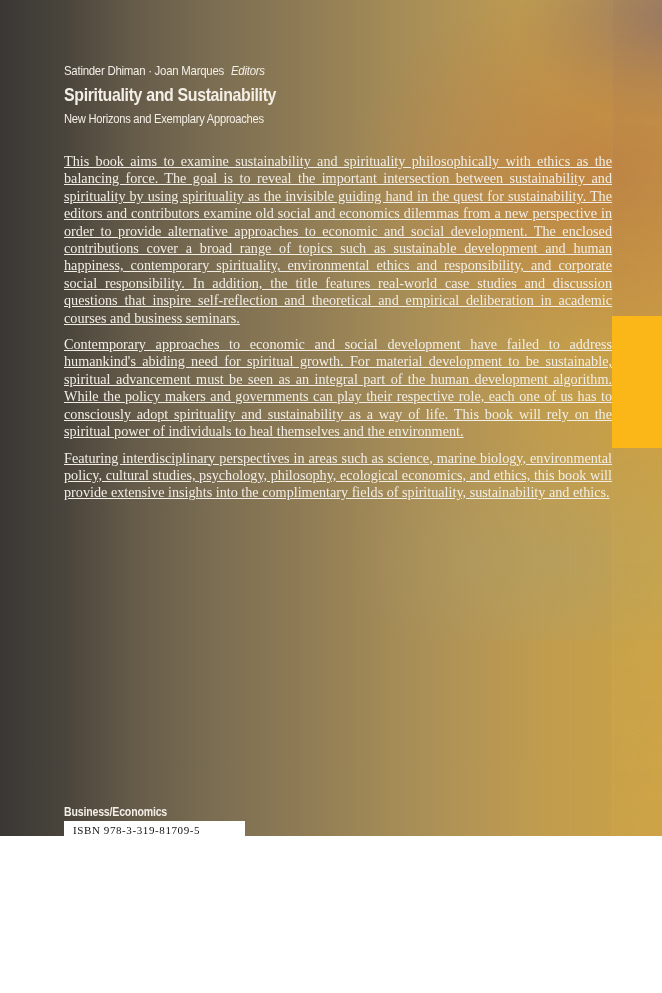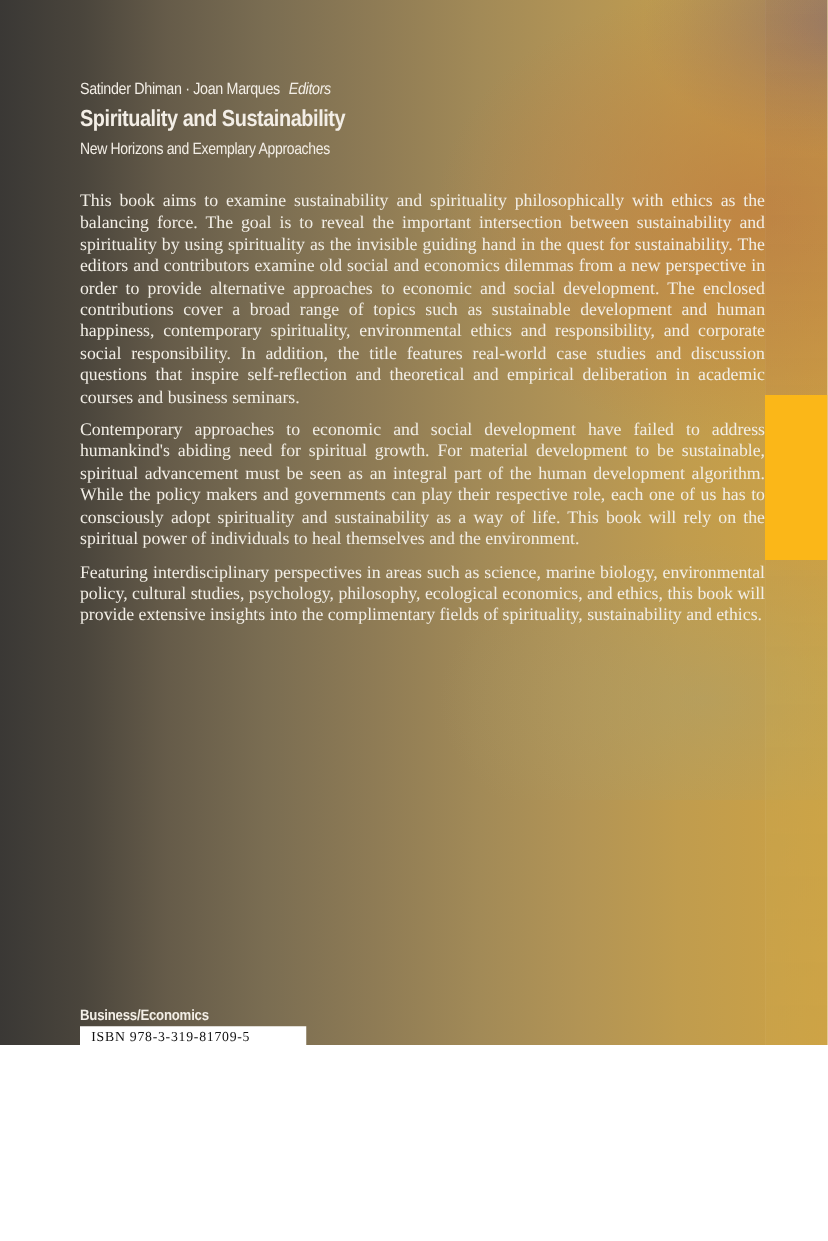--- a/index.html
+++ b/index.html
@@ -29,21 +29,21 @@
     .header { position: absolute; left: 64px; top: 63px; color: #f3eee6; font-family: "Liberation Sans", sans-serif; }
     .authors { font-size: 13px; letter-spacing: -0.3px; transform: scaleX(0.88); transform-origin: left; white-space: nowrap; }
     .authors .role { font-style: italic; margin-left: 8px; }
     .title { font-size: 18.5px; font-weight: bold; margin-top: 6px; letter-spacing: -0.4px; transform: scaleX(0.86); transform-origin: left; white-space: nowrap; }
     .subtitle { font-size: 13px; margin-top: 5px; letter-spacing: -0.3px; transform: scaleX(0.86); transform-origin: left; white-space: nowrap; }
     .body-text {
       position: absolute; left: 64px; top: 153px; width: 548px;
       color: #f2eee6; font-family: "Liberation Serif", serif;
       font-size: 14.2px; line-height: 17.4px; text-align: justify;
     }
-    .body-text p { margin: 0 0 9px 0; }
+    .body-text p { margin: 0 0 9px 0; text-decoration: underline; }
     .category {
       position: absolute; left: 64px; top: 805px;
       color: #f3eee6; font-family: "Liberation Sans", sans-serif; font-size: 12px; font-weight: bold;
       letter-spacing: -0.2px; transform: scaleX(0.88); transform-origin: left; white-space: nowrap;
     }
     .barcode-box {
       position: absolute; left: 64px; top: 821px; width: 181px; height: 120px;
       background: #ffffff;
     }
     .isbn-line {

